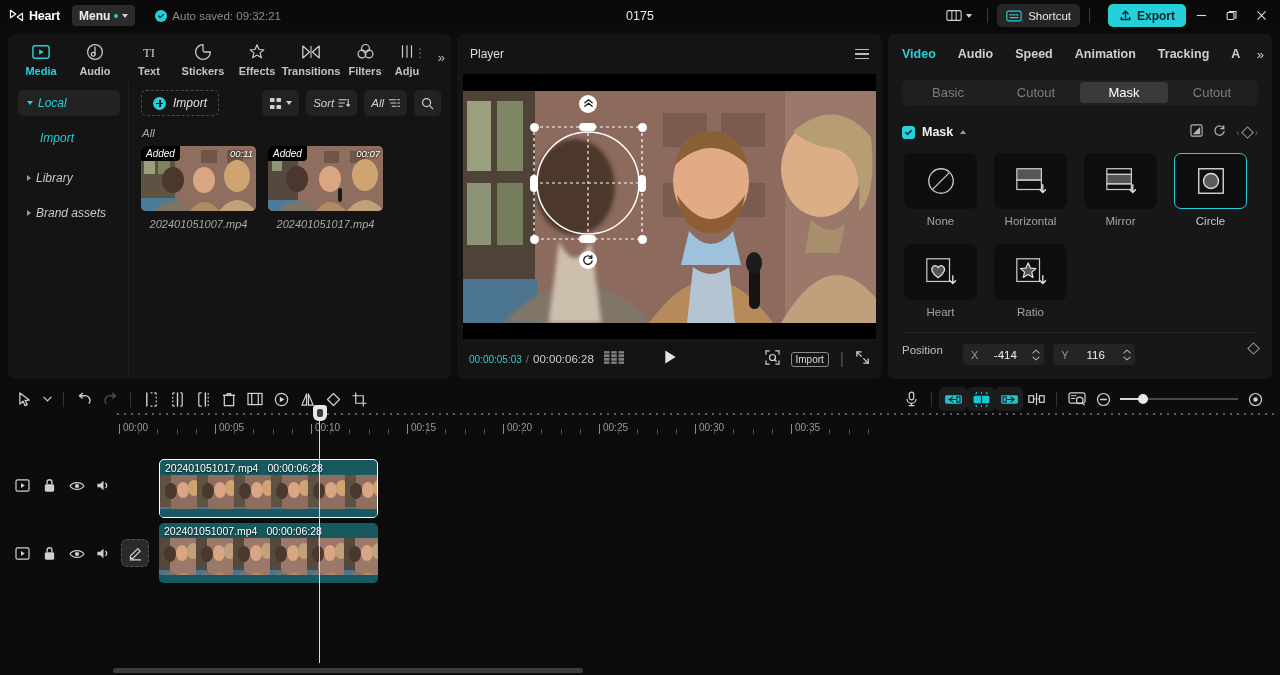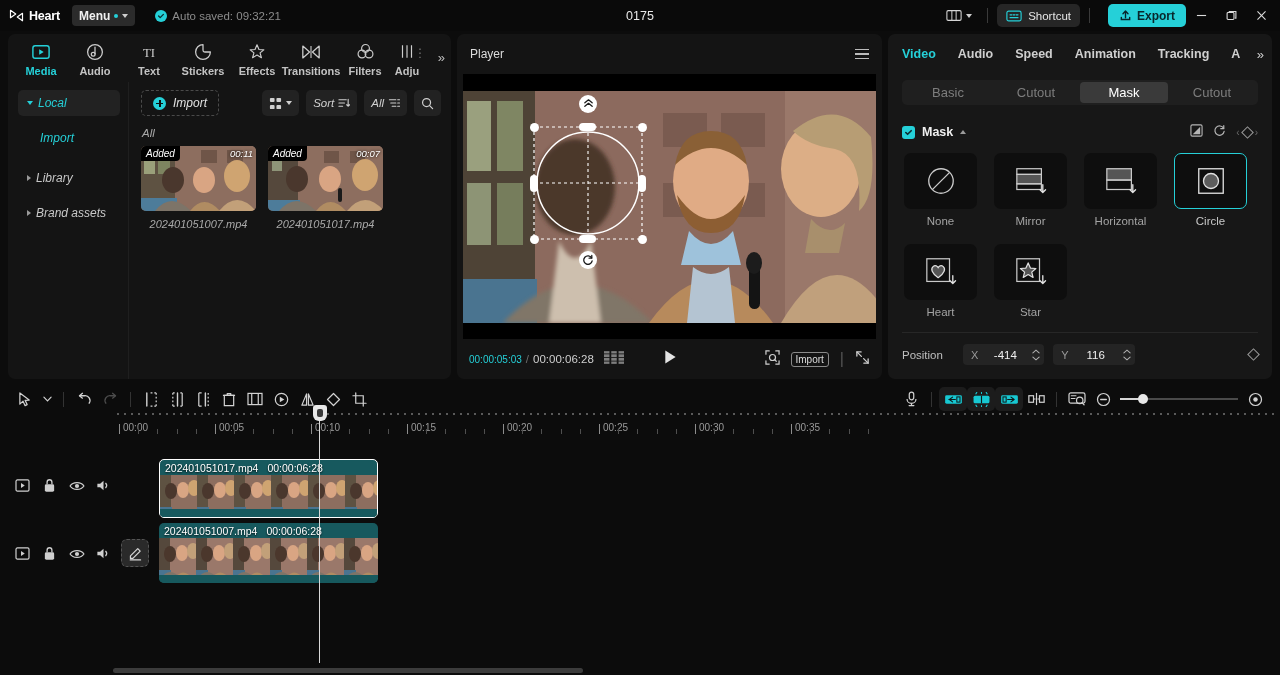--- a/index.html
+++ b/index.html
@@ -147,21 +147,21 @@
   .mask-grid { display: flex; flex-wrap: wrap; gap: 17px; padding: 12px 14px 0 16px; }
   .mask-cell { width: 73px; cursor: pointer; }
   .mask-icon {
     width: 73px; height: 56px; border-radius: 7px; background: #0e0e0e;
     display: flex; align-items: center; justify-content: center; border: 1.5px solid transparent;
   }
   .mask-cell.sel .mask-icon { border-color: #25d0d8; }
   .mask-label { text-align: center; font-size: 11.5px; color: #a3a3a3; margin-top: 6px; }
   .mask-cell.sel .mask-label { color: #c9c9c9; }
   .divider { height: 1px; background: #272727; margin: 14px 14px 0; }
-  .pos-row { display: flex; align-items: center; padding: 11px 14px 0; gap: 9px; }
+  .pos-row { display: flex; align-items: flex-start; padding: 11px 14px 0; gap: 9px; }
   .pos-label { font-size: 11.5px; color: #bfbfbf; width: 52px; }
   .num-field {
     display: flex; align-items: center; height: 21px; background: #242424; border-radius: 4px;
     padding: 0 4px 0 8px; gap: 8px; cursor: text;
   }
   .num-field .ax { font-size: 11px; color: #9a9a9a; }
   .num-field .nv { font-size: 11.5px; color: #efefef; min-width: 38px; text-align: center; }
   .stepper { display: flex; flex-direction: column; gap: 2px; cursor: pointer; }
   .kf-diamond { width: 9px; height: 9px; border: 1.3px solid #9b9b9b; transform: rotate(45deg); }
 
@@ -678,38 +678,38 @@
             <circle cx="17" cy="17" r="13" fill="none" stroke="#cacaca" stroke-width="1.4"></circle>
             <path d="M7.8 26.2 L26.2 7.8" stroke="#cacaca" stroke-width="1.4"></path>
           </svg>
         </div>
         <div class="mask-label">None</div>
       </div>
 
       <div class="mask-cell">
         <div class="mask-icon">
           <svg width="36" height="34" viewBox="0 0 38 36">
+            <rect x="4" y="5" width="26" height="12" fill="#555" stroke="#cacaca" stroke-width="1.3"></rect>
+            <rect x="4" y="17" width="26" height="10" fill="none" stroke="#cacaca" stroke-width="1.3"></rect>
+            <path d="M31.5 22 V30 M28.6 27.2 L31.5 30.2 L34.4 27.2" fill="none" stroke="#e4e4e4" stroke-width="1.4" stroke-linecap="round" stroke-linejoin="round"></path>
+          </svg>
+        </div>
+        <div class="mask-label">Horizontal</div>
+      </div>
+
+      <div class="mask-cell">
+        <div class="mask-icon">
+          <svg width="36" height="34" viewBox="0 0 38 36">
             <rect x="4" y="5" width="26" height="6" fill="none" stroke="#cacaca" stroke-width="1.3"></rect>
             <rect x="4" y="11" width="26" height="10" fill="#555" stroke="#cacaca" stroke-width="1.3"></rect>
             <rect x="4" y="21" width="26" height="6" fill="none" stroke="#cacaca" stroke-width="1.3"></rect>
             <path d="M31.5 22 V30 M28.6 27.2 L31.5 30.2 L34.4 27.2" fill="none" stroke="#e4e4e4" stroke-width="1.4" stroke-linecap="round" stroke-linejoin="round"></path>
           </svg>
         </div>
         <div class="mask-label">Mirror</div>
-      </div>
-
-      <div class="mask-cell">
-        <div class="mask-icon">
-          <svg width="36" height="34" viewBox="0 0 38 36">
-            <rect x="4" y="5" width="26" height="12" fill="#555" stroke="#cacaca" stroke-width="1.3"></rect>
-            <rect x="4" y="17" width="26" height="10" fill="none" stroke="#cacaca" stroke-width="1.3"></rect>
-            <path d="M31.5 22 V30 M28.6 27.2 L31.5 30.2 L34.4 27.2" fill="none" stroke="#e4e4e4" stroke-width="1.4" stroke-linecap="round" stroke-linejoin="round"></path>
-          </svg>
-        </div>
-        <div class="mask-label">Horizontal</div>
       </div>
 
       <div class="mask-cell sel">
         <div class="mask-icon">
           <svg width="34" height="32" viewBox="0 0 36 34">
             <rect x="5" y="4" width="26" height="26" fill="none" stroke="#e0e0e0" stroke-width="1.4"></rect>
             <circle cx="18" cy="17" r="8" fill="#5c5c5c" stroke="#e0e0e0" stroke-width="1.4"></circle>
           </svg>
         </div>
         <div class="mask-label">Circle</div>
@@ -728,21 +728,21 @@
       </div>
 
       <div class="mask-cell">
         <div class="mask-icon">
           <svg width="36" height="34" viewBox="0 0 38 36">
             <rect x="4" y="4" width="24" height="24" fill="none" stroke="#cacaca" stroke-width="1.3"></rect>
             <path d="M16 8.4 L18.4 13.8 L24.2 14.3 L19.8 18.1 L21.2 23.8 L16 20.7 L10.8 23.8 L12.2 18.1 L7.8 14.3 L13.6 13.8 Z" fill="#555" stroke="#e0e0e0" stroke-width="1.3" stroke-linejoin="round"></path>
             <path d="M31.5 22 V30 M28.6 27.2 L31.5 30.2 L34.4 27.2" fill="none" stroke="#e4e4e4" stroke-width="1.4" stroke-linecap="round" stroke-linejoin="round"></path>
           </svg>
         </div>
-        <div class="mask-label">Star</div>
+        <div class="mask-label">Ratio</div>
       </div>
     </div>
 
     <div class="divider"></div>
 
     <div class="pos-row">
       <span class="pos-label">Position</span>
       <span class="num-field">
         <span class="ax">X</span>
         <span class="nv">-414</span>

